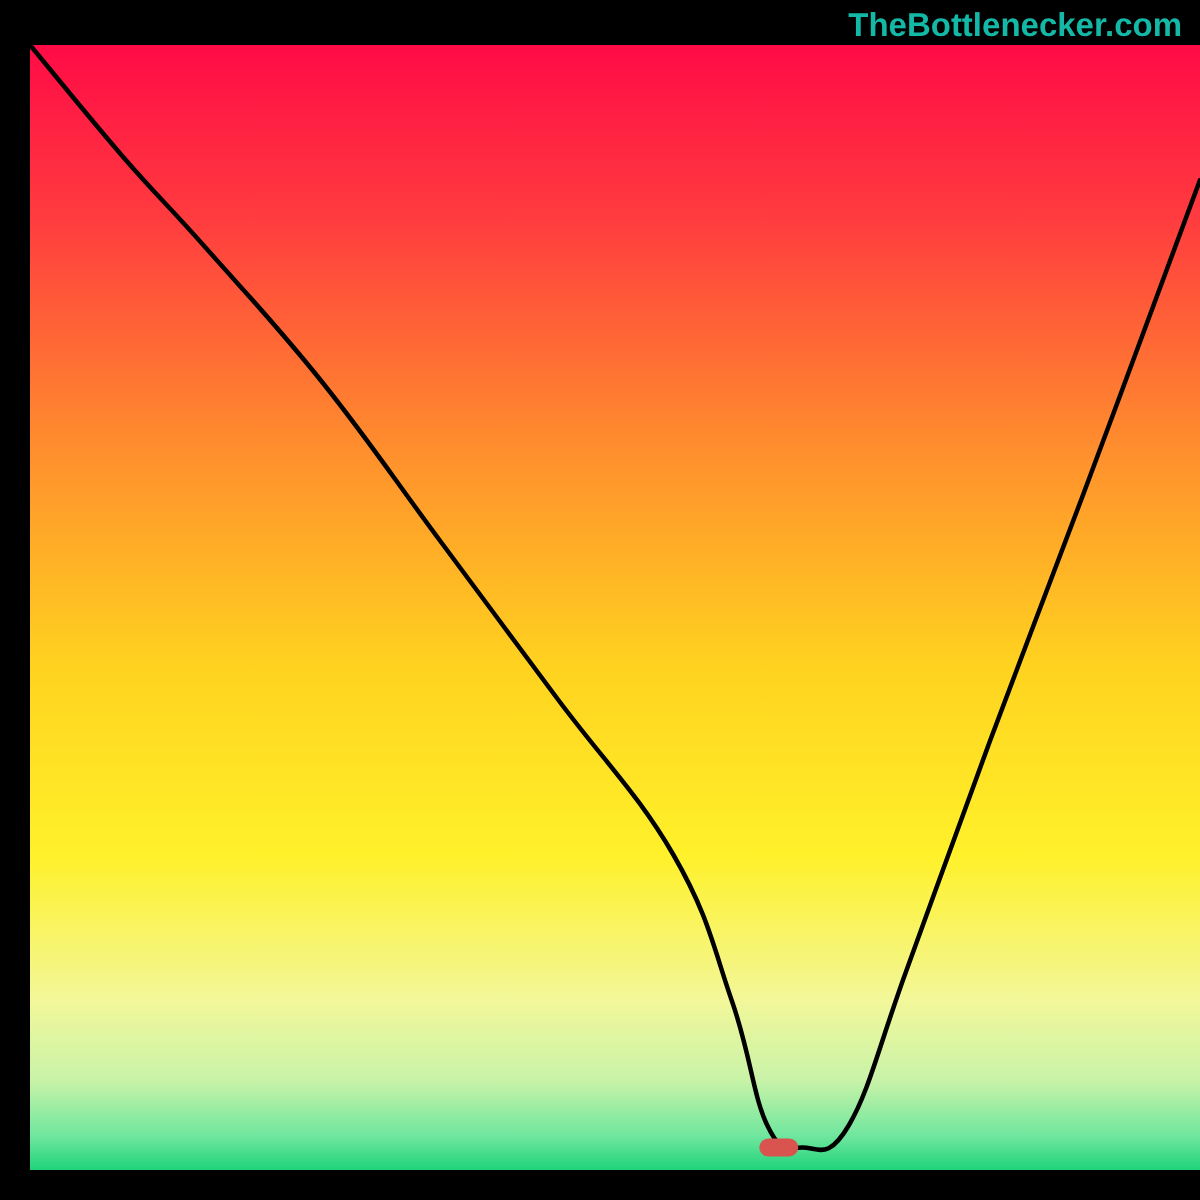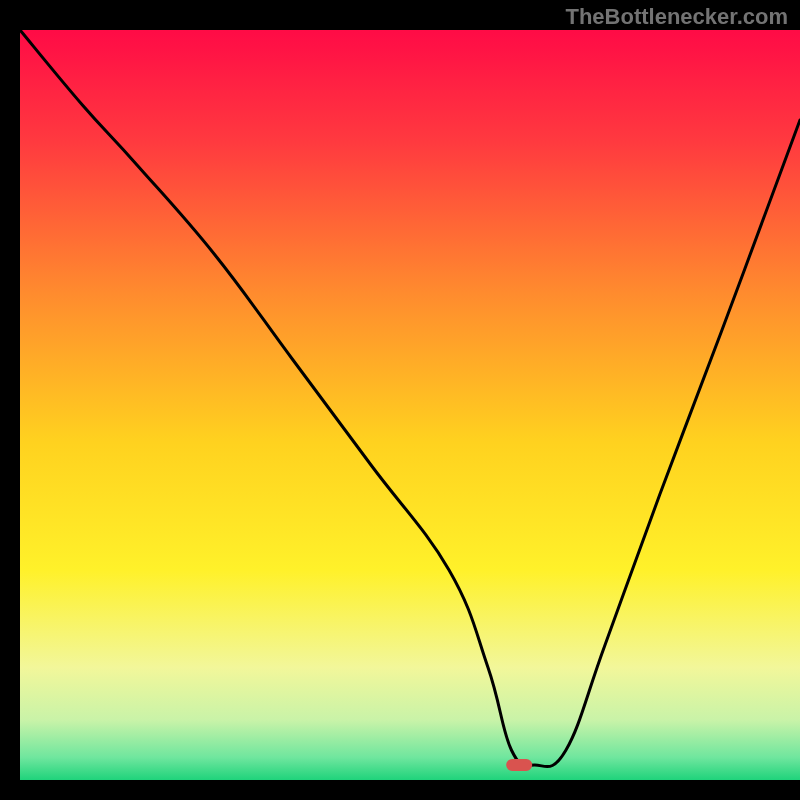--- a/index.html
+++ b/index.html
@@ -17,21 +17,21 @@
     left: 0;
     width: 800px;
     height: 800px;
   }
   .watermark {
     position: absolute;
     top: 4px;
     right: 12px;
     font-size: 22px;
     font-weight: 600;
-    color: #737373;
+    color: #14b8a6;
     z-index: 10;
   }
   svg {
     display: block;
   }
 </style>
 </head>
 <body>
 
 <div class="chart-container">

